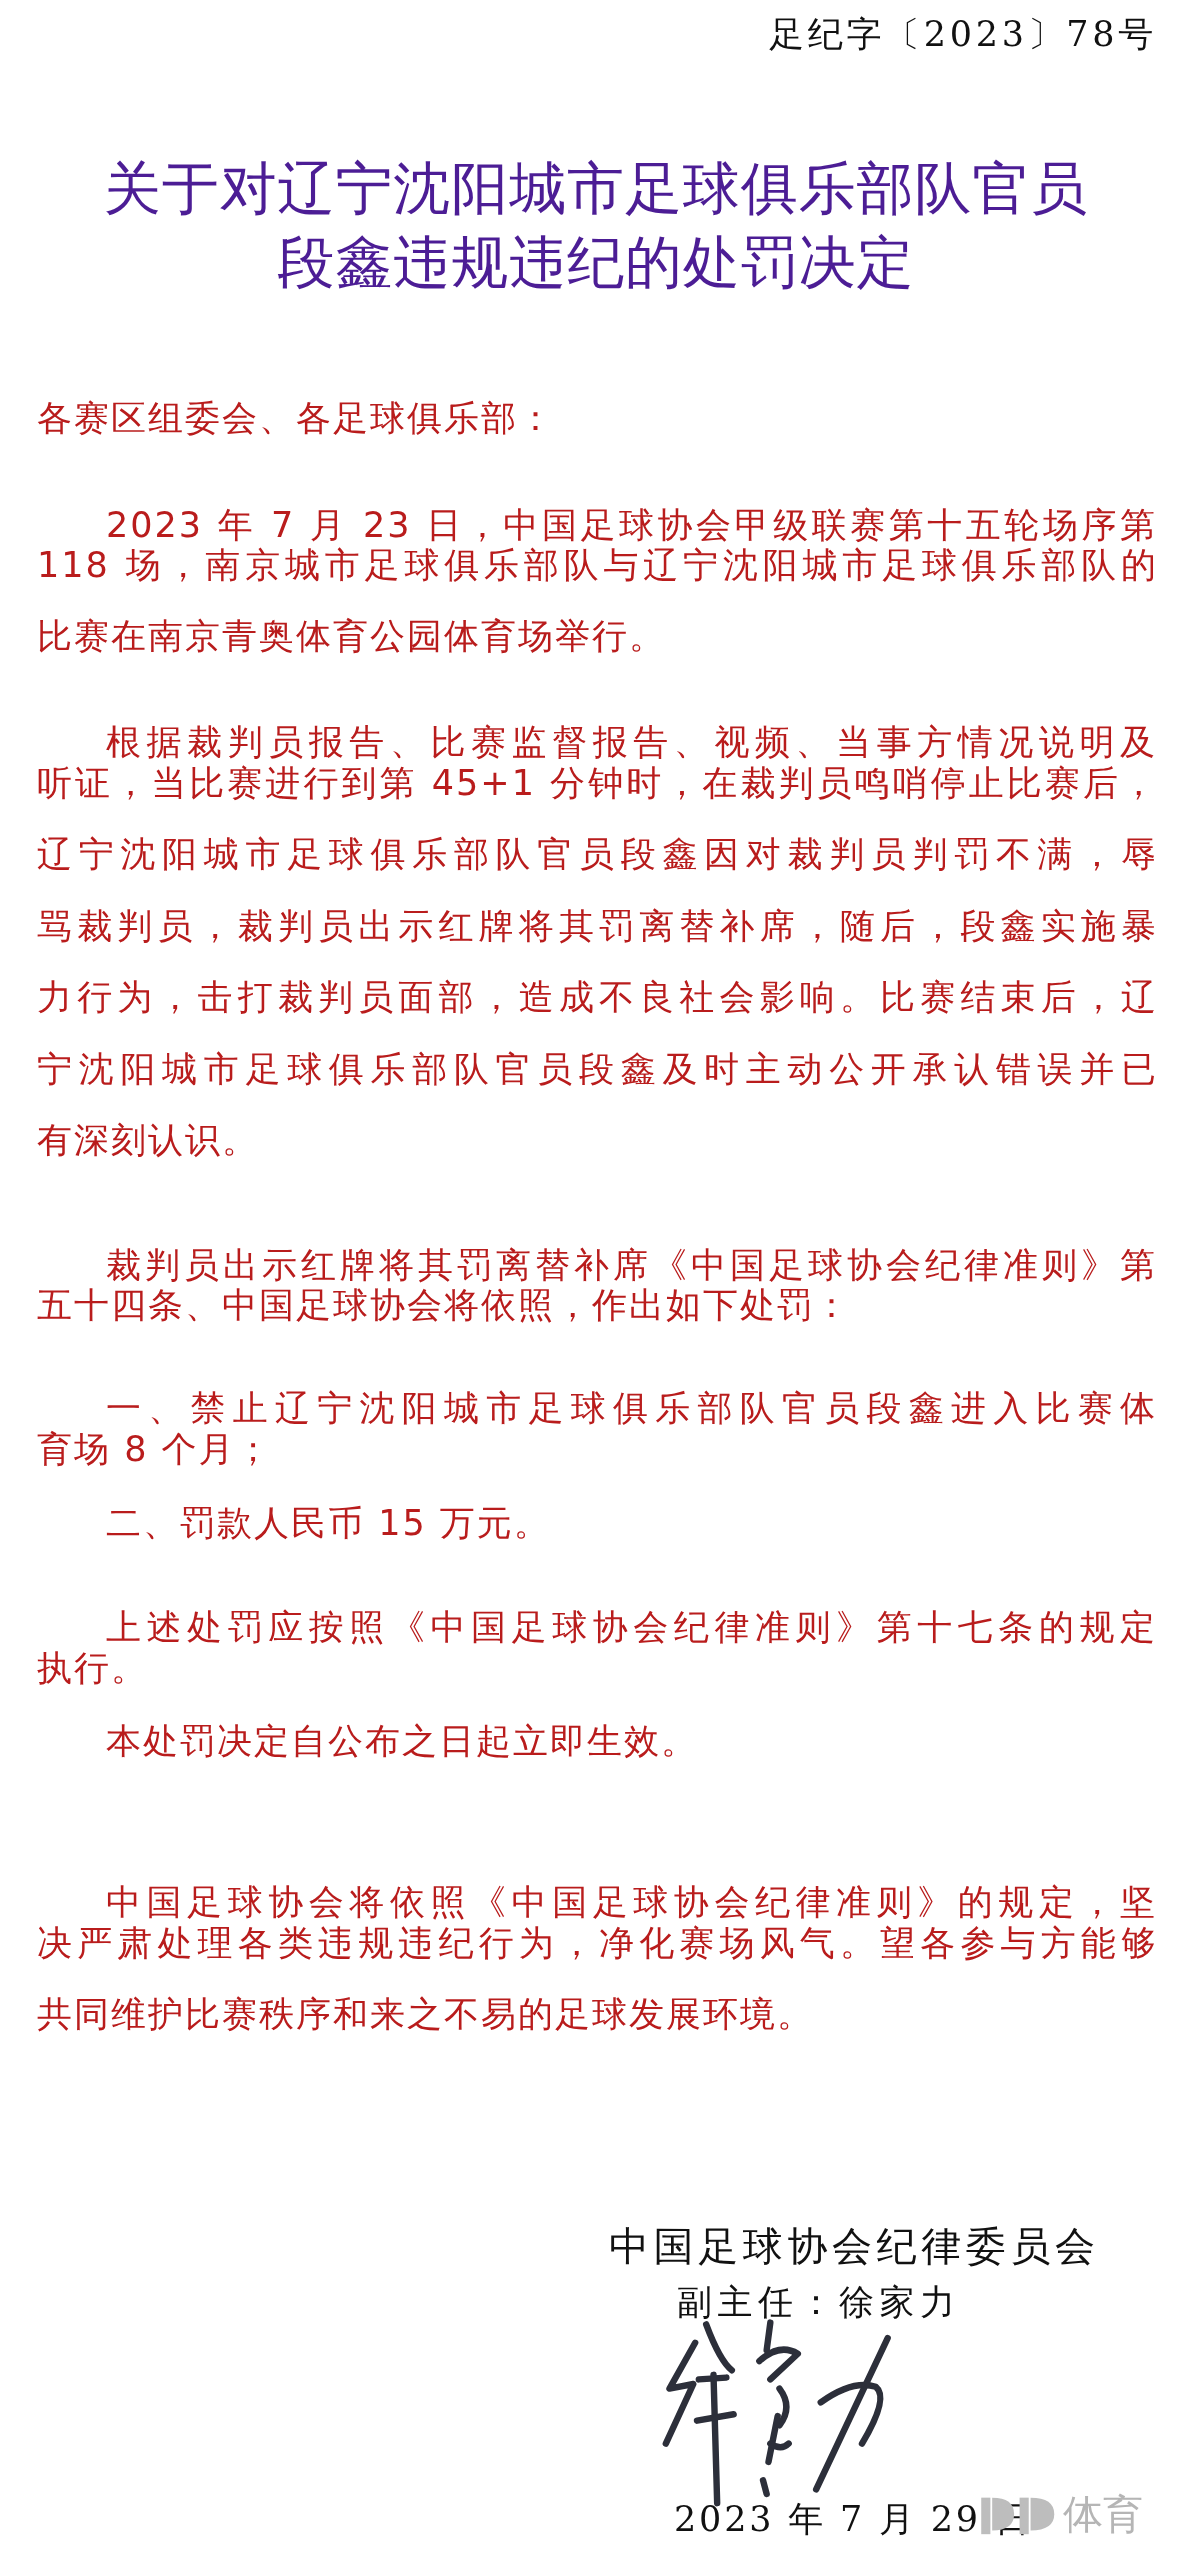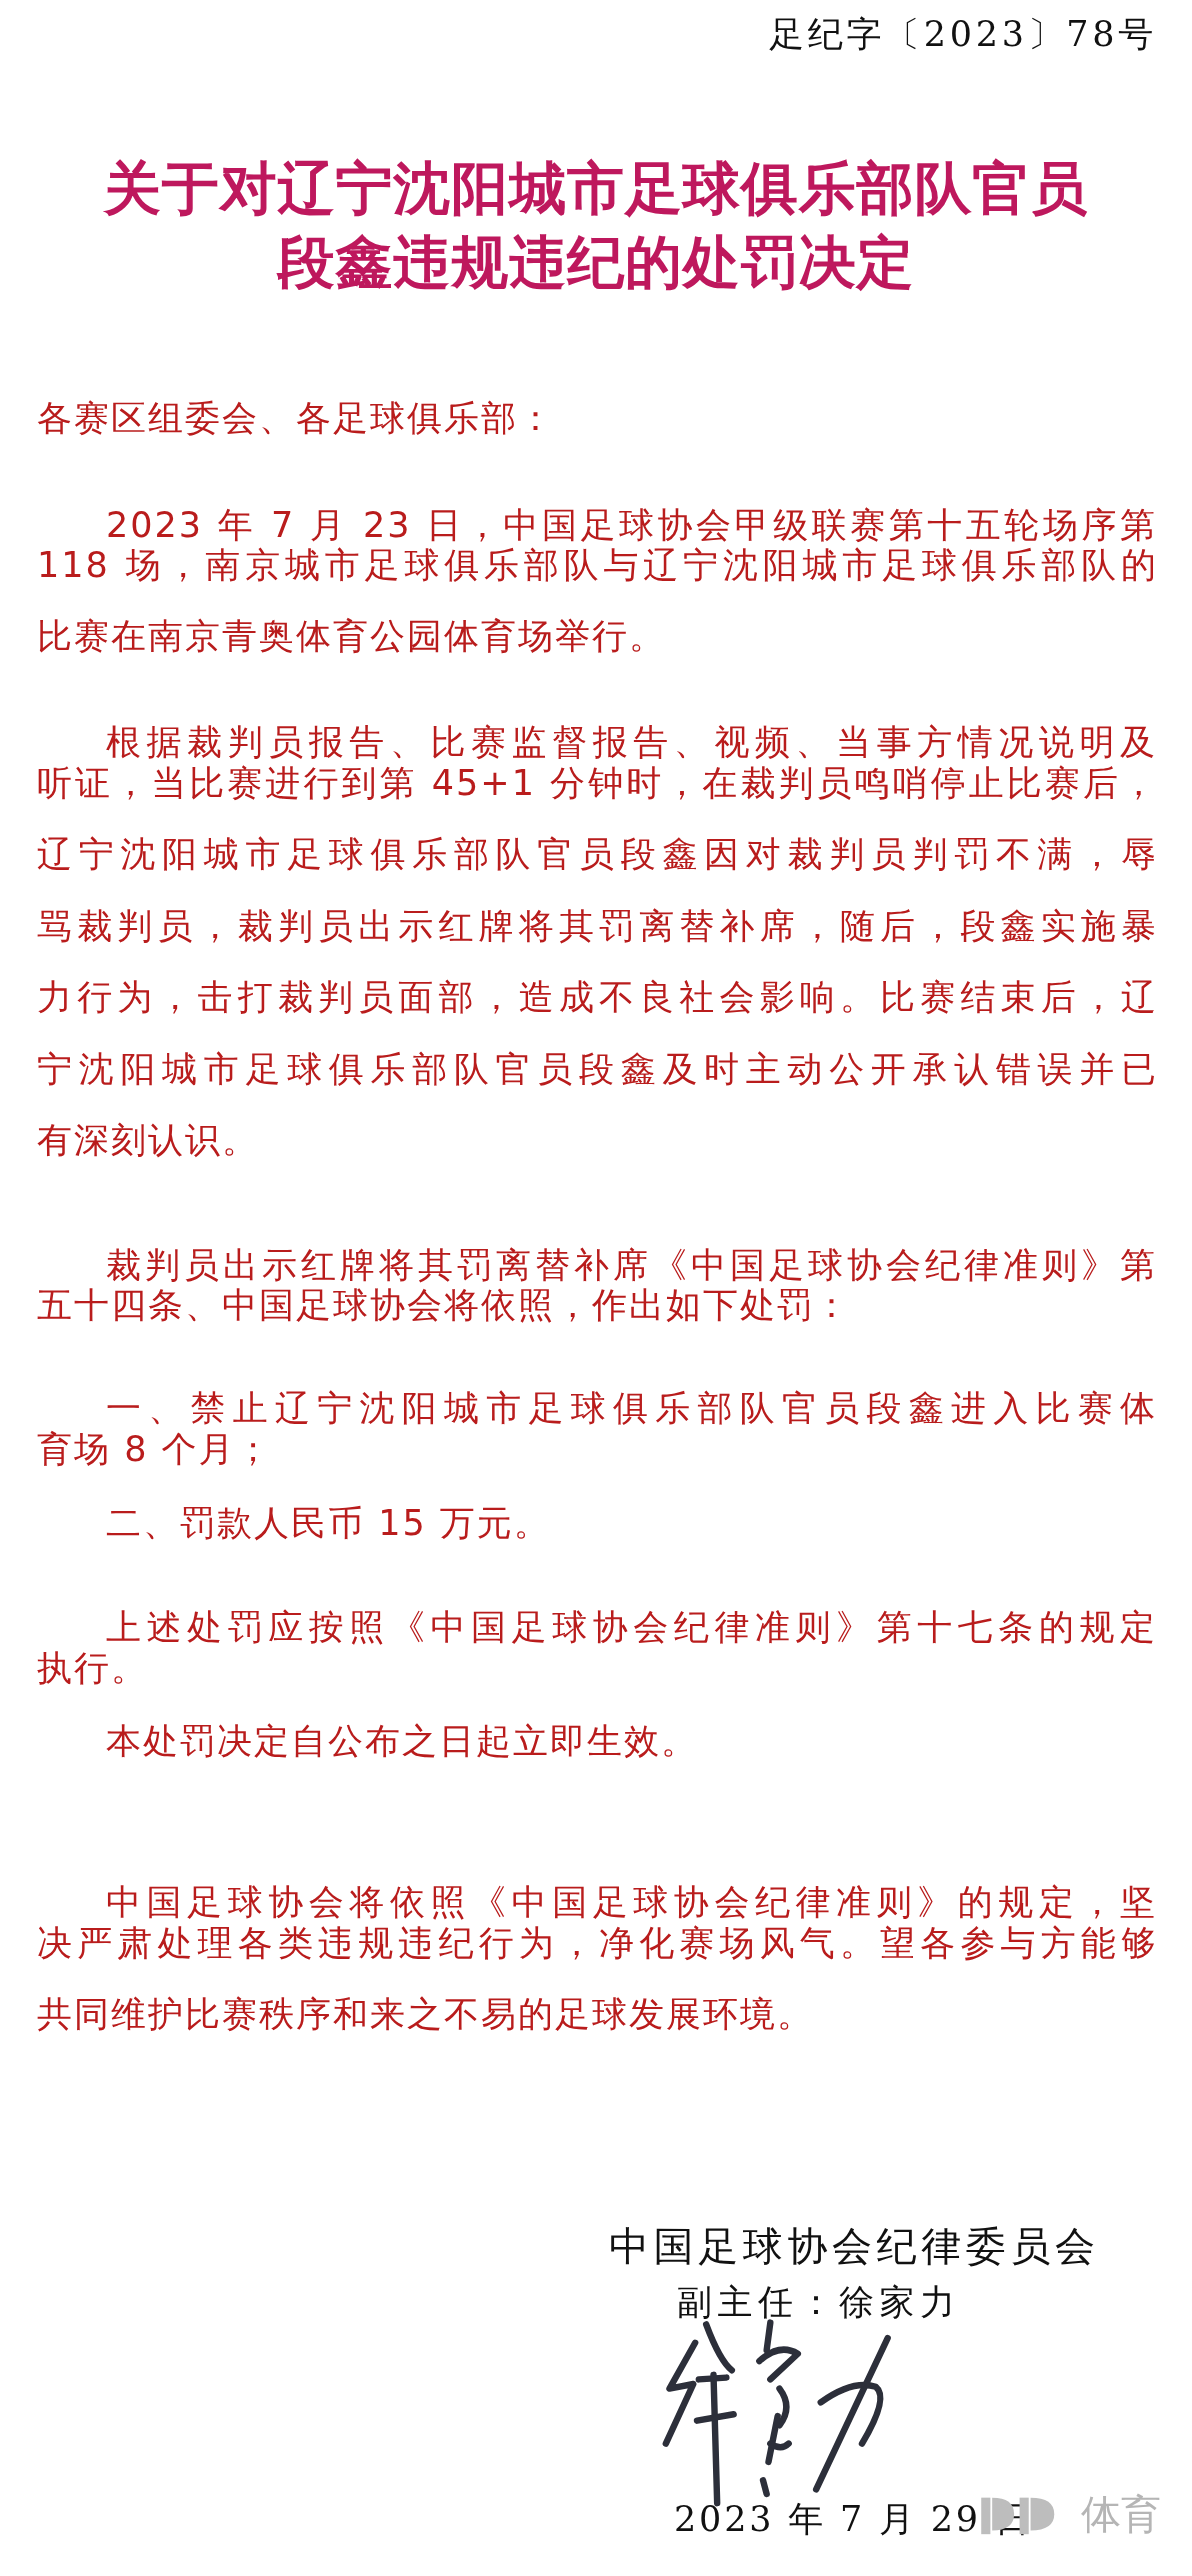--- a/index.html
+++ b/index.html
@@ -8,38 +8,38 @@
       font-family: "DejaVu Serif", "Liberation Serif", serif;
       color: #111111;
     }
     .abs { position: absolute; white-space: nowrap; }
     .doc-number {
       right: 35px; top: 11px; font-size: 35px; letter-spacing: 3.7px;
       font-family: "DejaVu Serif", serif;
     }
     .title {
       left: 0; width: 1192px; text-align: center;
-      font-family: "DejaVu Sans", sans-serif; font-weight: bold;
-      font-size: 57px; letter-spacing: 0.9px; color: #be185d;
+      font-family: "DejaVu Sans", sans-serif; font-weight: normal;
+      font-size: 57px; letter-spacing: 0.9px; color: #4c1d95;
     }
     .title-1 { top: 151px; }
     .title-2 { top: 225px; }
     .line {
       left: 37px; font-size: 35px; letter-spacing: 2px; line-height: 1;
       font-family: "DejaVu Sans", sans-serif; font-weight: normal; color: #b91c1c;
     }
     .line.full { width: 1121px; text-align: justify; text-align-last: justify; }
     .line.indent { left: 106px; }
     .line.indent.full { width: 1051px; margin-top: 31px; }
     .sig-org { left: 609px; top: 2219px; font-size: 40px; letter-spacing: 4.6px; font-family: Liberation Mono, monospace; }
     .sig-title { left: 677px; top: 2279px; font-size: 35px; letter-spacing: 5.5px; font-family: "DejaVu Sans", sans-serif; }
     .signature { left: 642px; top: 2306px; width: 330px; height: 211px; }
     .date { left: 674px; top: 2496px; font-size: 35px; letter-spacing: 2.8px; font-family: "DejaVu Serif", serif; }
     .watermark {
-      left: 979px; top: 2487px; display: flex; align-items: center; gap: 19px;
+      left: 979px; top: 2487px; display: flex; align-items: center; gap: 1px;
       color: #b5b5b5; font-family: "DejaVu Sans", sans-serif; font-size: 40px;
     }
     .wm-logo { width: 83px; height: 42px; }
   </style>
 </head>
 <body>
 
 <div class="abs doc-number">足纪字〔2023〕78号</div>
 
 <div class="abs title title-1">关于对辽宁沈阳城市足球俱乐部队官员</div>

